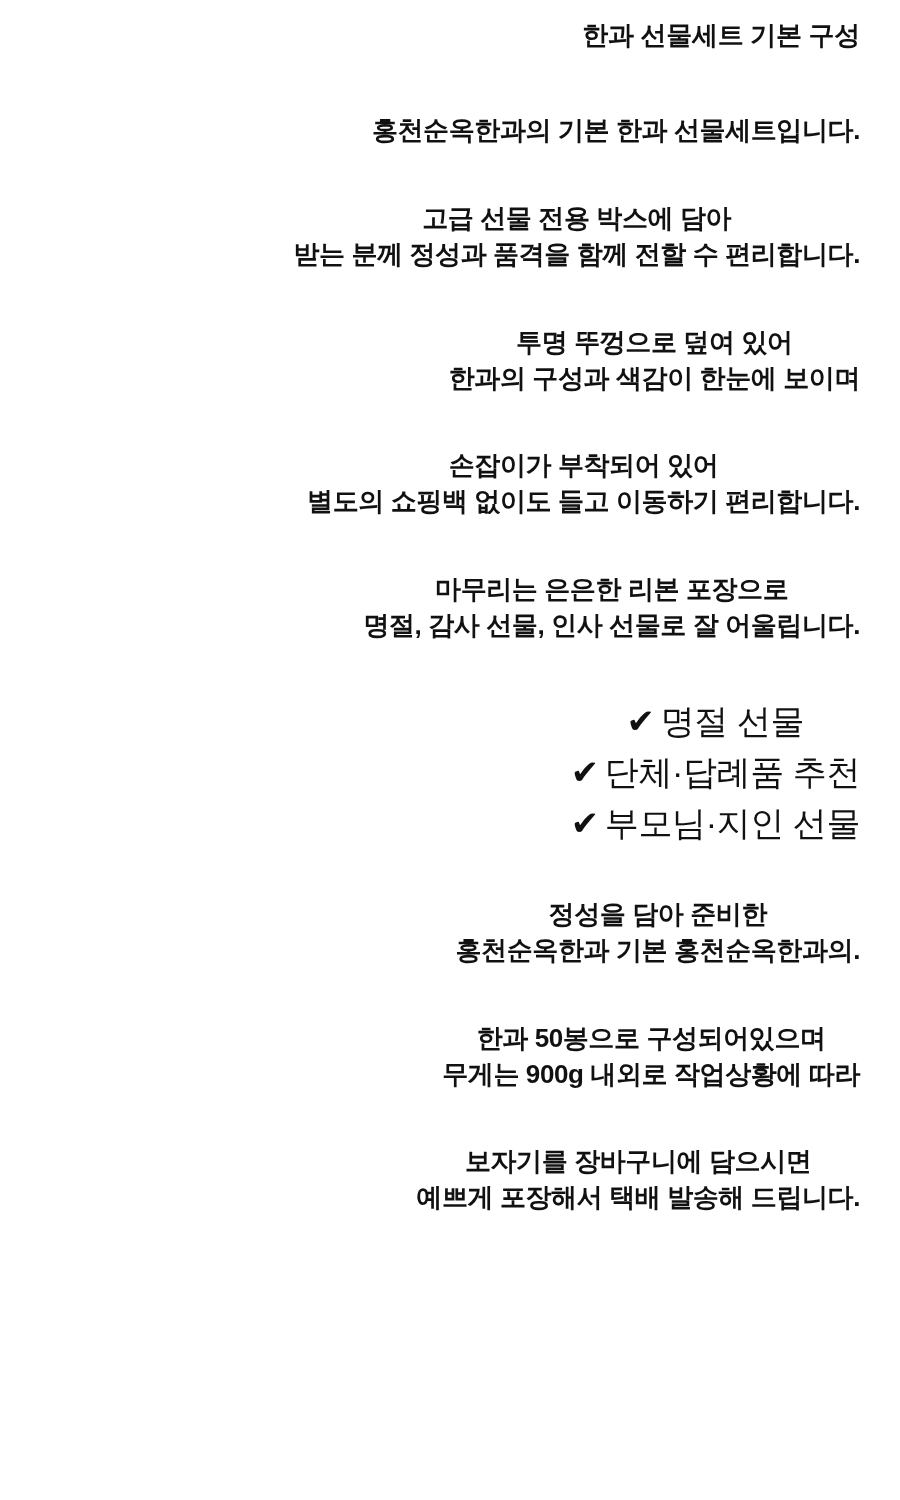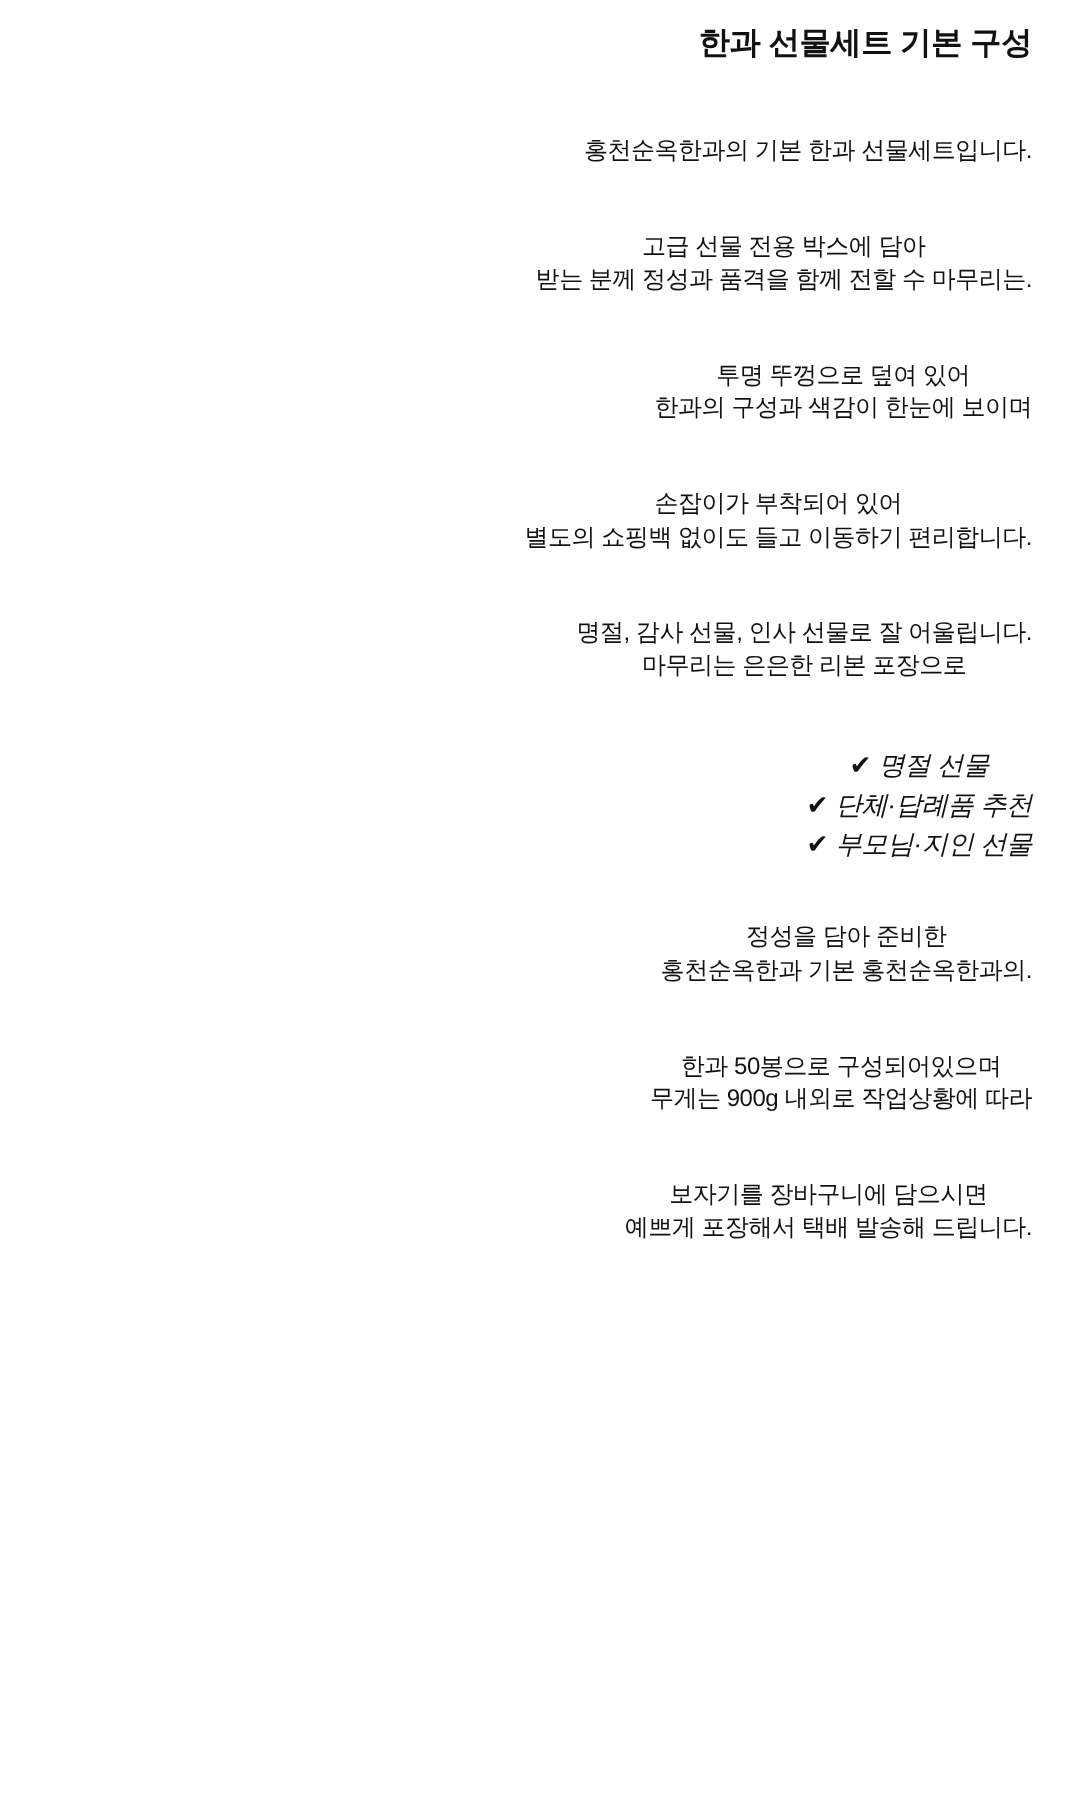--- a/index.html
+++ b/index.html
@@ -26,38 +26,37 @@
   .title {
     font-size: 26px;
     font-weight: 700;
     line-height: 1.35;
     text-align: center;
     letter-spacing: -0.3px;
     margin: 0 0 0 0;
   }
   .block {
     text-align: center;
-    font-size: 20px;
+    font-size: 26px;
     line-height: 1.38;
     letter-spacing: -0.4px;
-    font-weight: 400;
+    font-weight: 700;
   }
   .block .line {
     display: block;
     white-space: pre;
   }
   .gap-1 { height: 60px; }
   .gap { height: 52px; }
   .gap-s { height: 48px; }
   .checklist {
     text-align: center;
-    font-size: 22px;
+    font-size: 34px;
     line-height: 1.5;
     letter-spacing: -0.4px;
-    font-style: italic;
   }
   .checklist .item {
     display: block;
     white-space: pre;
   }
   .check {
     font-weight: 700;
     padding-right: 6px;
   }
 </style>
@@ -71,42 +70,42 @@
   <div class="gap-1"></div>
 
   <div class="block">
     <span class="line">홍천순옥한과의 기본 한과 선물세트입니다.</span>
   </div>
 
   <div class="gap"></div>
 
   <div class="block">
     <span class="line">고급 선물 전용 박스에 담아</span>
-    <span class="line">받는 분께 정성과 품격을 함께 전할 수 마무리는.</span>
+    <span class="line">받는 분께 정성과 품격을 함께 전할 수 편리합니다.</span>
   </div>
 
   <div class="gap"></div>
 
   <div class="block">
     <span class="line">투명 뚜껑으로 덮여 있어</span>
     <span class="line">한과의 구성과 색감이 한눈에 보이며</span>
   </div>
 
   <div class="gap"></div>
 
   <div class="block">
     <span class="line">손잡이가 부착되어 있어</span>
     <span class="line">별도의 쇼핑백 없이도 들고 이동하기 편리합니다.</span>
   </div>
 
   <div class="gap"></div>
 
   <div class="block">
+    <span class="line">마무리는 은은한 리본 포장으로</span>
     <span class="line">명절, 감사 선물, 인사 선물로 잘 어울립니다.</span>
-    <span class="line">마무리는 은은한 리본 포장으로</span>
   </div>
 
   <div class="gap"></div>
 
   <div class="checklist">
     <span class="item"><span class="check">✔</span><span>명절 선물</span></span>
     <span class="item"><span class="check">✔</span><span>단체·답례품 추천</span></span>
     <span class="item"><span class="check">✔</span><span>부모님·지인 선물</span></span>
   </div>
 

